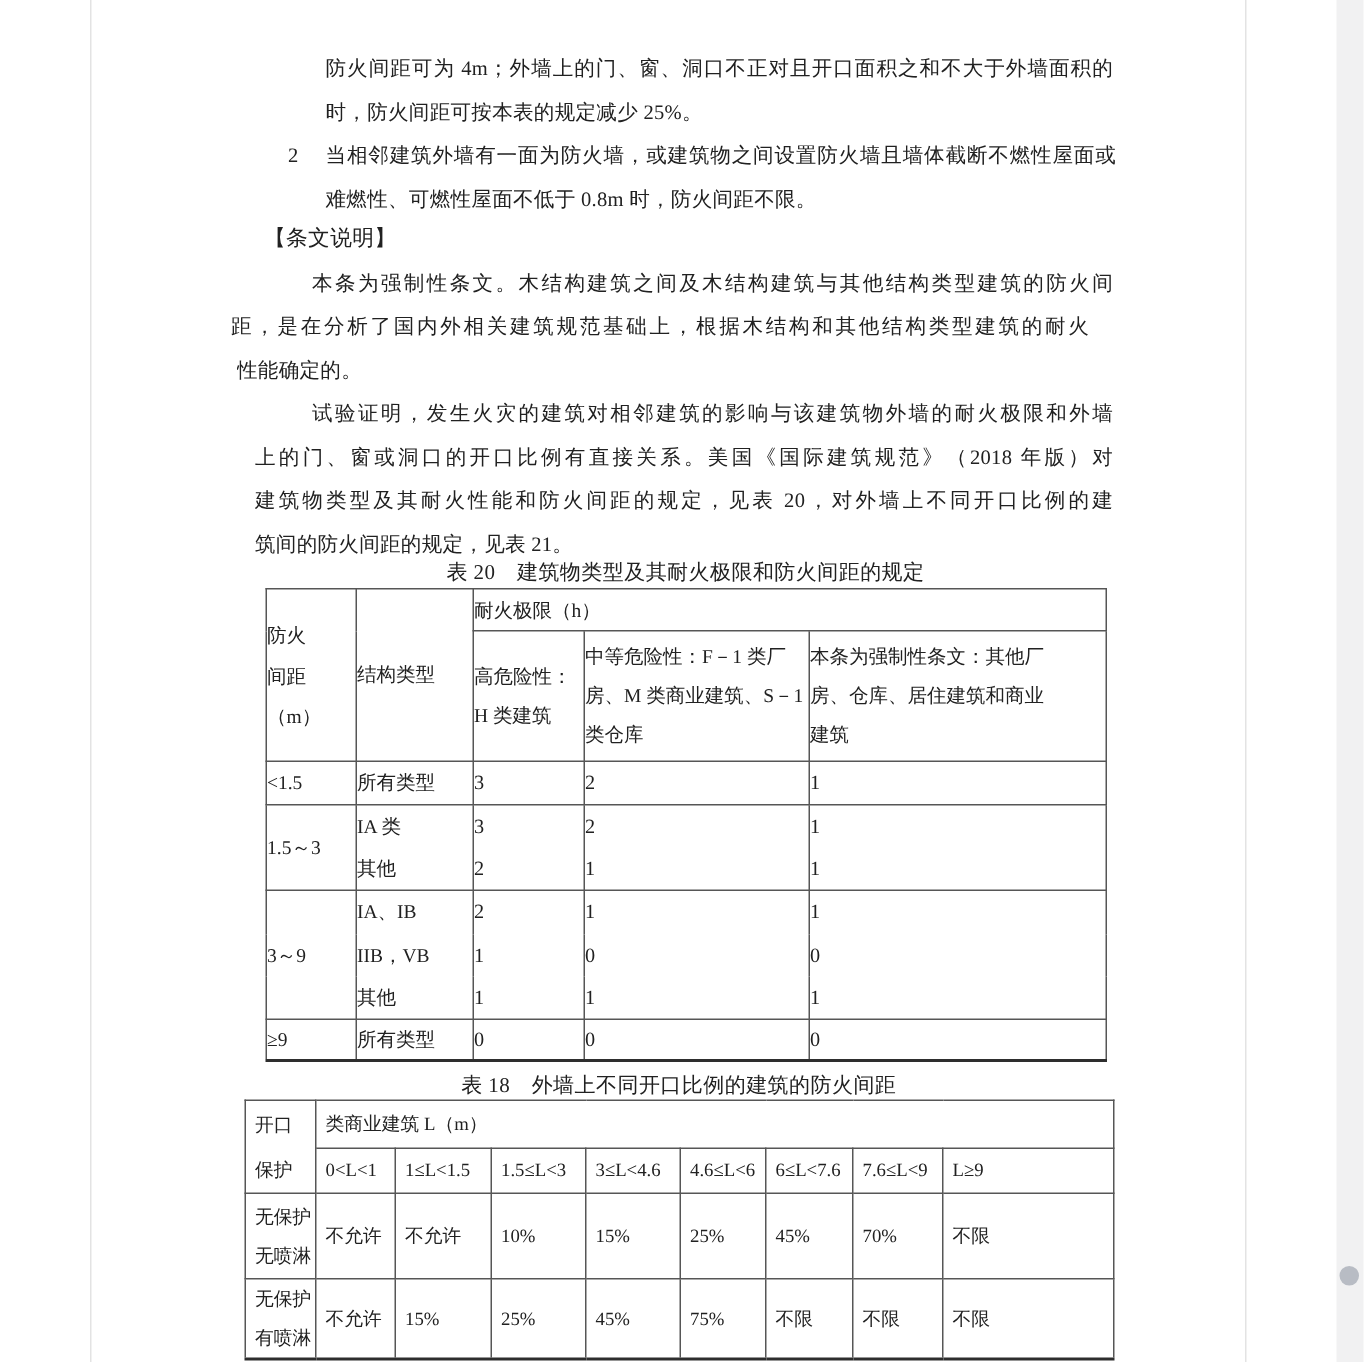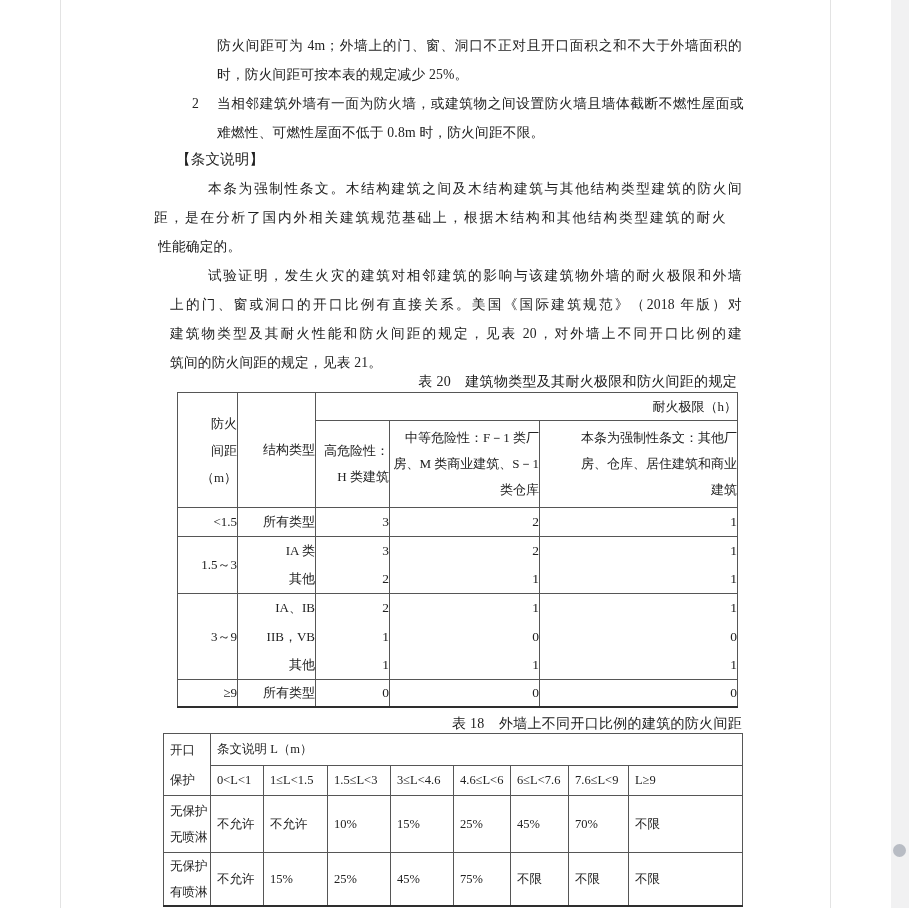--- a/index.html
+++ b/index.html
@@ -25,30 +25,30 @@
   .l4 {top:123px; left:217px}
   .l5 {top:149px; left:176px; font-weight:normal; font-size:14.5px}
   .l6 {top:179px; left:208px; width:534px}
   .l7 {top:208px; left:154px; width:572px}
   .l8 {top:237px; left:158px}
   .l9 {top:266px; left:208px; width:534px}
   .l10{top:295px; left:170px; width:572px}
   .l11{top:324px; left:170px; width:572px}
   .l12{top:353px; left:170px}
 
-  .caption{position:absolute;font-size:14px;text-align:right;letter-spacing:.3px}
+  .caption{position:absolute;font-size:14px;text-align:center;letter-spacing:.3px}
   .cap20{top:373px;left:177px;width:560px}
   .cap21{top:715px;left:163px;width:579px}
 
   table{border-collapse:collapse;table-layout:fixed;position:absolute}
   td{border:1px solid #565656;vertical-align:middle;padding:0;overflow:hidden}
 
   
   .t20{left:177px;top:392px;width:560px}
-  .t20 td{text-align:right;font-size:13px;line-height:26px}
+  .t20 td{text-align:left;font-size:13px;line-height:26px}
   .t20 .num{font-size:13.5px}
   .t20 .hwrap{display:inline-block;vertical-align:middle}
   .w70{width:70px}.w148{width:148px}.w158{width:158px}
   .t20 .stack div{line-height:27px}
   .h28{height:28px}.h87{height:87px}.h29{height:29px}.h28b{height:28px}.h25{height:25px}
   .nb td, td.nb{border-bottom-style:hidden}
   .t20 tr.last td{border-bottom:2px solid #2e2e2e}
 
   
   .t21{left:163px;top:733px;width:579px}
@@ -169,21 +169,21 @@
       <col style="width:114px">
   </colgroup>
   <tbody>
       <tr class="th32">
     <td rowspan="2">
       <div class="stack2">
         <div>开口</div>
         <div>保护</div>
       </div>
     </td>
-    <td colspan="8">条文说明 L（m）</td>
+    <td colspan="8">类商业建筑 L（m）</td>
   </tr>
   <tr class="th30">
     <td>0&lt;L&lt;1</td>
     <td>1≤L&lt;1.5</td>
     <td>1.5≤L&lt;3</td>
     <td>3≤L&lt;4.6</td>
     <td>4.6≤L&lt;6</td>
     <td>6≤L&lt;7.6</td>
     <td>7.6≤L&lt;9</td>
     <td>L≥9</td>

